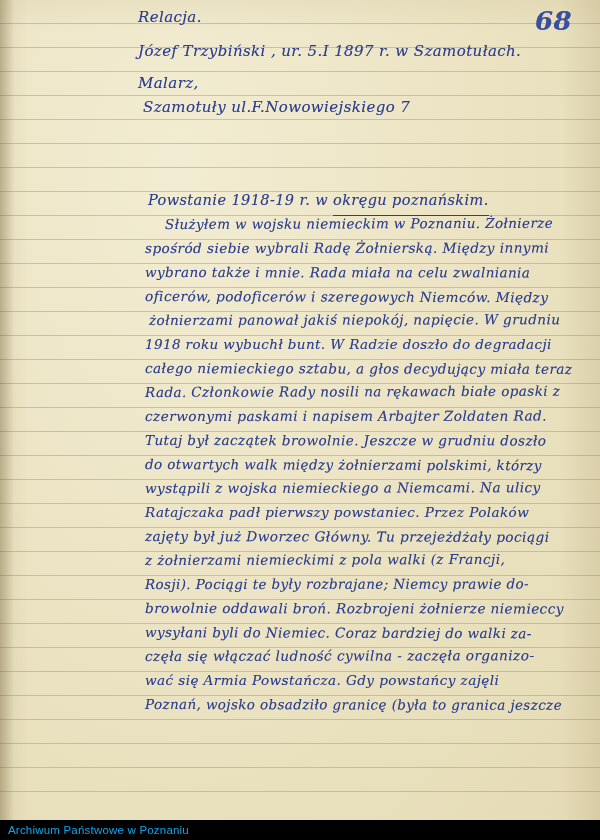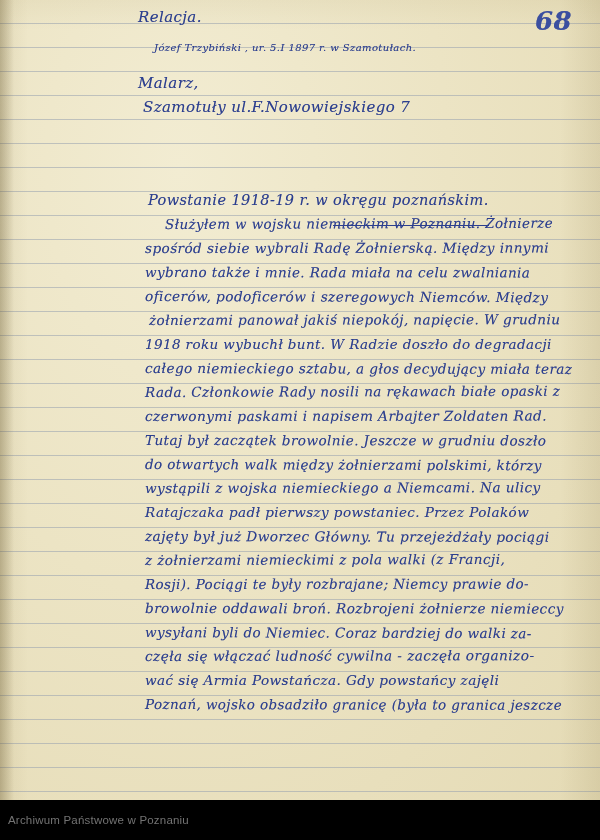--- a/index.html
+++ b/index.html
@@ -64,21 +64,21 @@
     font-family: "DejaVu Serif", serif;
     font-style: italic;
     white-space: nowrap;
     letter-spacing: 0.4px;
     text-shadow: 0 0 0.6px rgba(44,63,143,0.45);
     transform-origin: left center;
   }
 
   
   #hdr-relacja { left: 138px; top: 8px; font-size: 15px; }
-  #hdr-name    { left: 138px; top: 42px; font-size: 10px; margin-left: 16px; }
+  #hdr-name    { left: 138px; top: 42px; font-size: 15px; }
   #hdr-job     { left: 138px; top: 74px; font-size: 15px; text-align: right; }
   #hdr-addr    { left: 143px; top: 98px; font-size: 15px; }
 
   
   #folio {
     position: absolute;
     right: 28px;
     top: 6px;
     font-family: "DejaVu Serif", serif;
     font-style: italic;
@@ -88,33 +88,33 @@
   }
 
   
   #title {
     left: 148px;
     top: 192px;
     font-size: 14.5px;
   }
   #title .u {
     border-bottom: 1.2px solid #2c3f8f;
-    padding-bottom: 17px;
+    padding-bottom: 7px;
   }
 
   
   .body-line { left: 145px; font-size: 13.6px; }
 
   
   #footer {
     position: absolute;
     left: 0; right: 0; bottom: 0;
-    height: 40px;
+    height: 20px;
     background: #000000;
-    color: #737373;
+    color: #0ea5e9;
     display: flex;
     align-items: center;
   }
   #footer span {
     font-family: "Liberation Sans", sans-serif;
     font-size: 11.5px;
     padding-left: 8px;
     letter-spacing: 0.2px;
   }
 </style>

